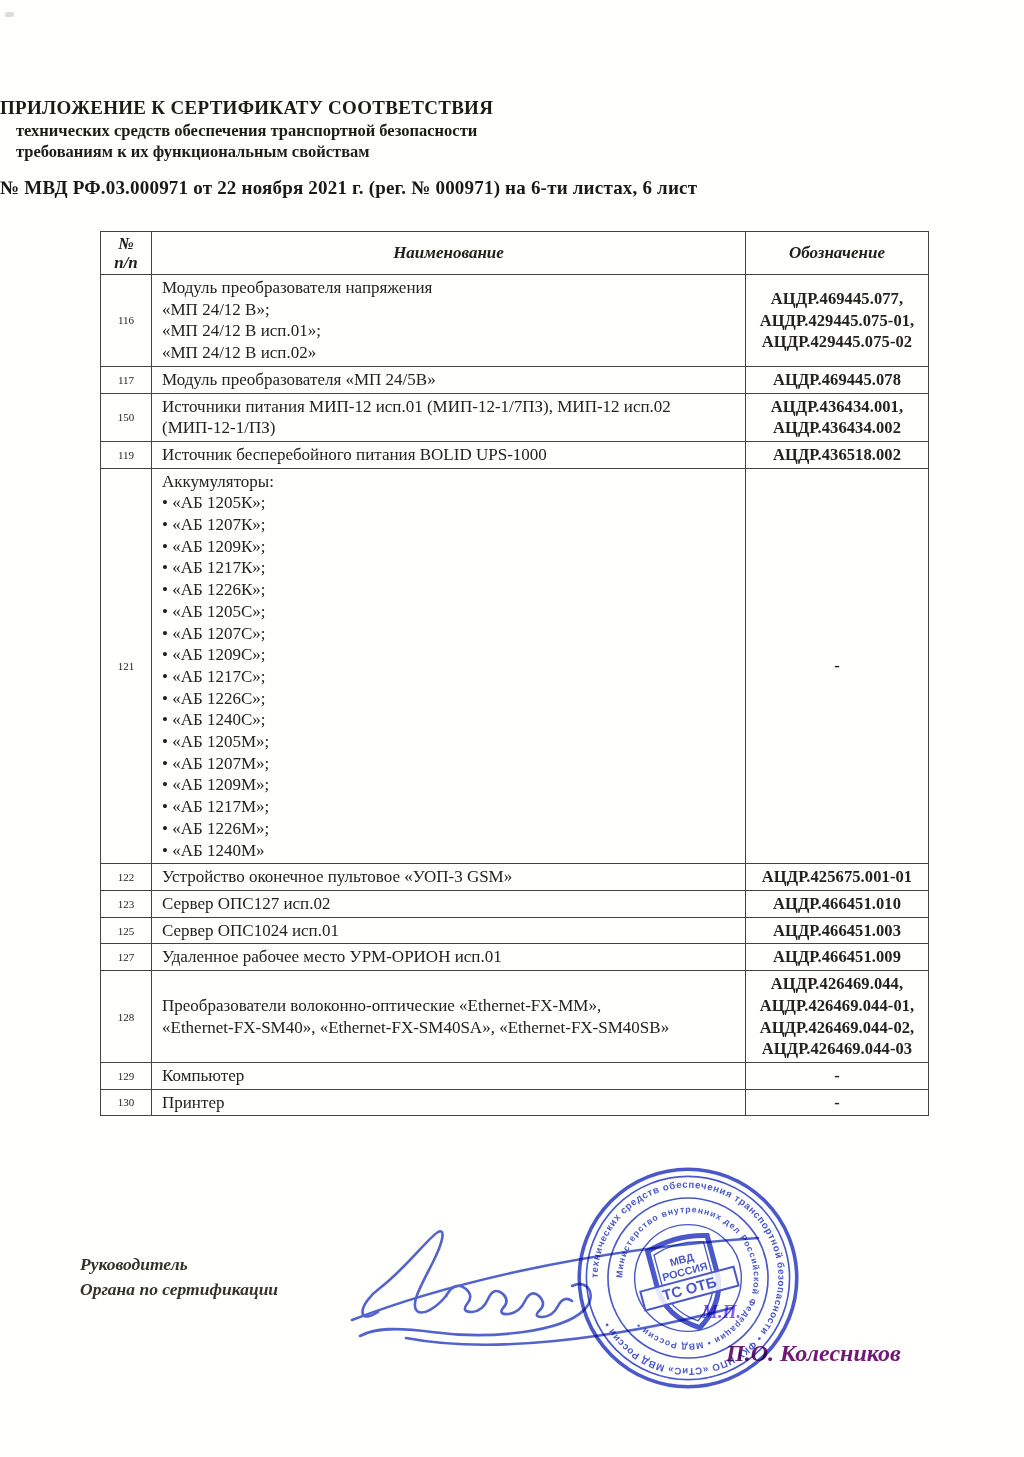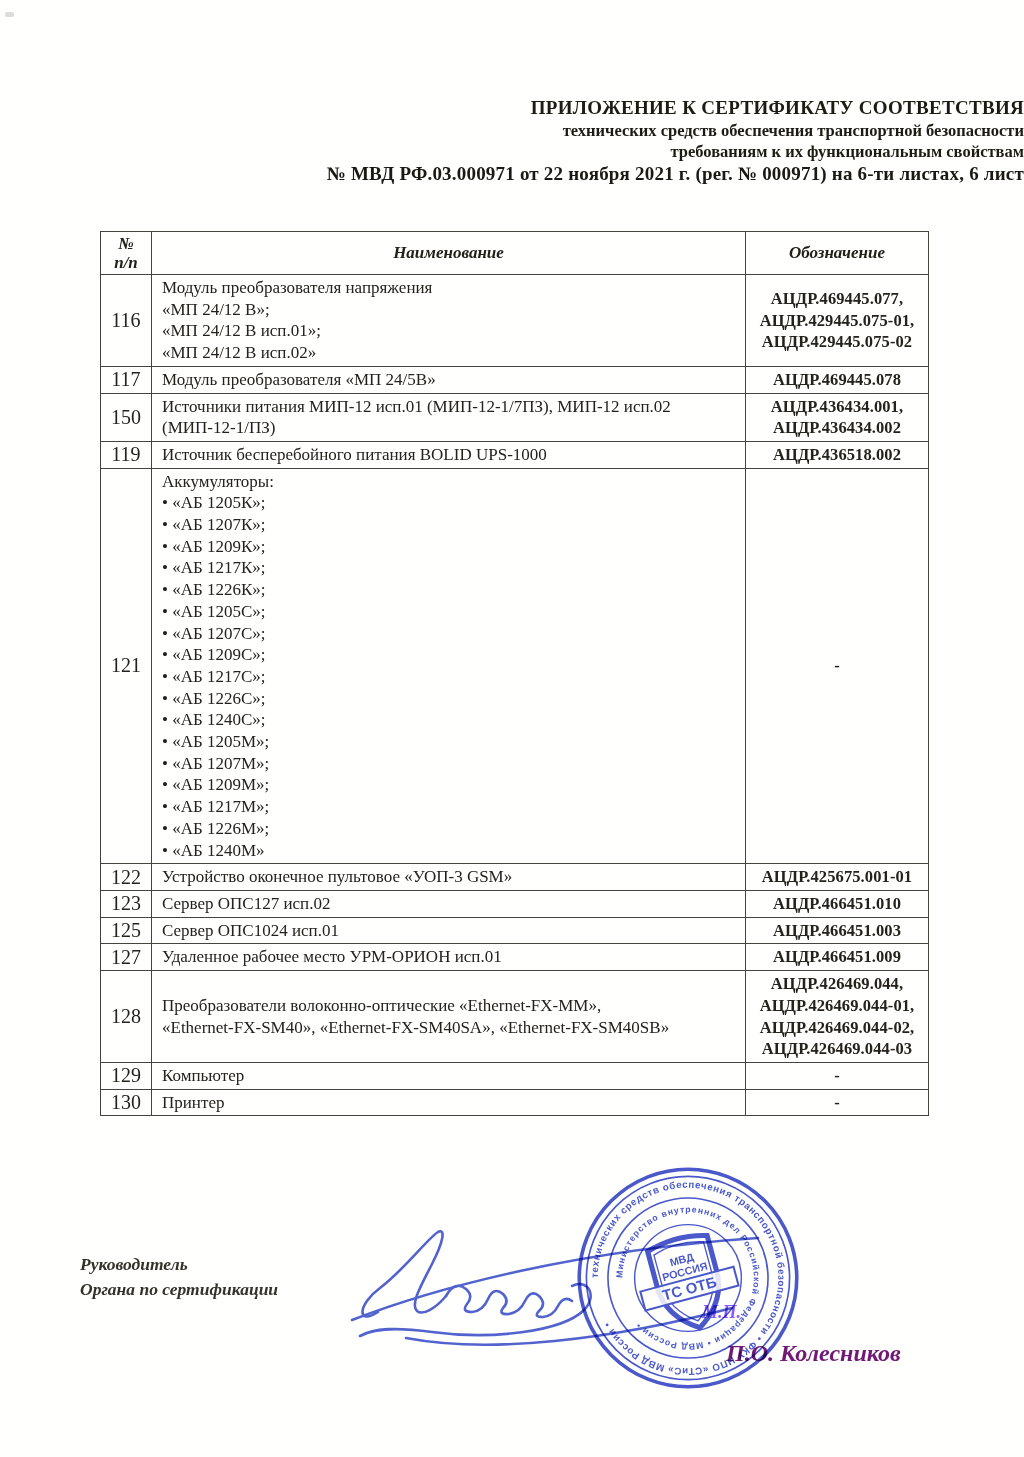--- a/index.html
+++ b/index.html
@@ -8,37 +8,37 @@
     background:#ffffff;
     font-family:"Liberation Serif", serif;
     color:#24221d;
     position:relative;
     overflow:hidden;
   }
   .page{position:absolute;inset:0;background:#fffffe;}
   .scan-artifact{position:absolute;left:5px;top:12px;width:9px;height:5px;background:#bfbfbf;opacity:.55;border-radius:2px;}
 
   
-  .doc-header{position:absolute;top:96px;left:0;width:1024px;text-align:right;}
+  .doc-header{position:absolute;top:96px;left:0;width:1024px;text-align:left;}
   .title-1{font-size:19px;font-weight:bold;line-height:24px;letter-spacing:.3px;color:#1d1c14;}
-  .title-2,.title-3{font-size:16.5px;font-weight:bold;line-height:21px;color:#1d1c14;}
-  .cert-line{font-size:19px;font-weight:bold;line-height:24px;letter-spacing:.2px;color:#1a1914;}
+  .title-2,.title-3{font-size:16.5px;font-weight:bold;line-height:21px;color:#1d1c14;padding-left:16px;}
+  .cert-line{font-size:19px;font-weight:bold;margin-top:14px;line-height:24px;letter-spacing:.2px;color:#1a1914;}
 
   
   table.main{
     position:absolute;left:100px;top:231px;width:828px;
     border-collapse:collapse;table-layout:fixed;
     background:transparent;
   }
   table.main, table.main th, table.main td{border:1px solid #45433e;}
   table.main{border-width:1.5px;}
   th{font-weight:bold;font-style:italic;font-size:17px;text-align:center;vertical-align:middle;padding:2px 3px;color:#22201a;}
   th .hdr-line{line-height:19px;}
   td{vertical-align:middle;}
-  td.c-num{text-align:center;font-size:20px;padding:1px 2px;}
+  td.c-num{text-align:center;font-size:11px;padding:1px 2px;}
   td.c-name{padding:2px 8px 2px 10px;font-size:17px;}
   td.c-des{text-align:center;font-size:16.5px;padding:2px 4px;letter-spacing:.1px;font-weight:bold;}
   .line{line-height:21.7px;white-space:nowrap;}
 
   
   .role-block{position:absolute;left:80px;top:1252px;font-weight:bold;font-style:italic;font-size:17.5px;line-height:25px;color:#33312a;}
   .signer-name{position:absolute;left:726px;top:1340px;font-weight:bold;font-style:italic;font-size:24px;color:#701a75;z-index:4;mix-blend-mode:multiply;white-space:nowrap;}
   .seal-mark{position:absolute;left:702px;top:1302px;font-weight:bold;font-style:italic;font-size:18px;color:#8b5cf6;z-index:4;mix-blend-mode:multiply;}
 
   .signature-svg{position:absolute;left:340px;top:1212px;z-index:2;mix-blend-mode:multiply;opacity:.92;}

